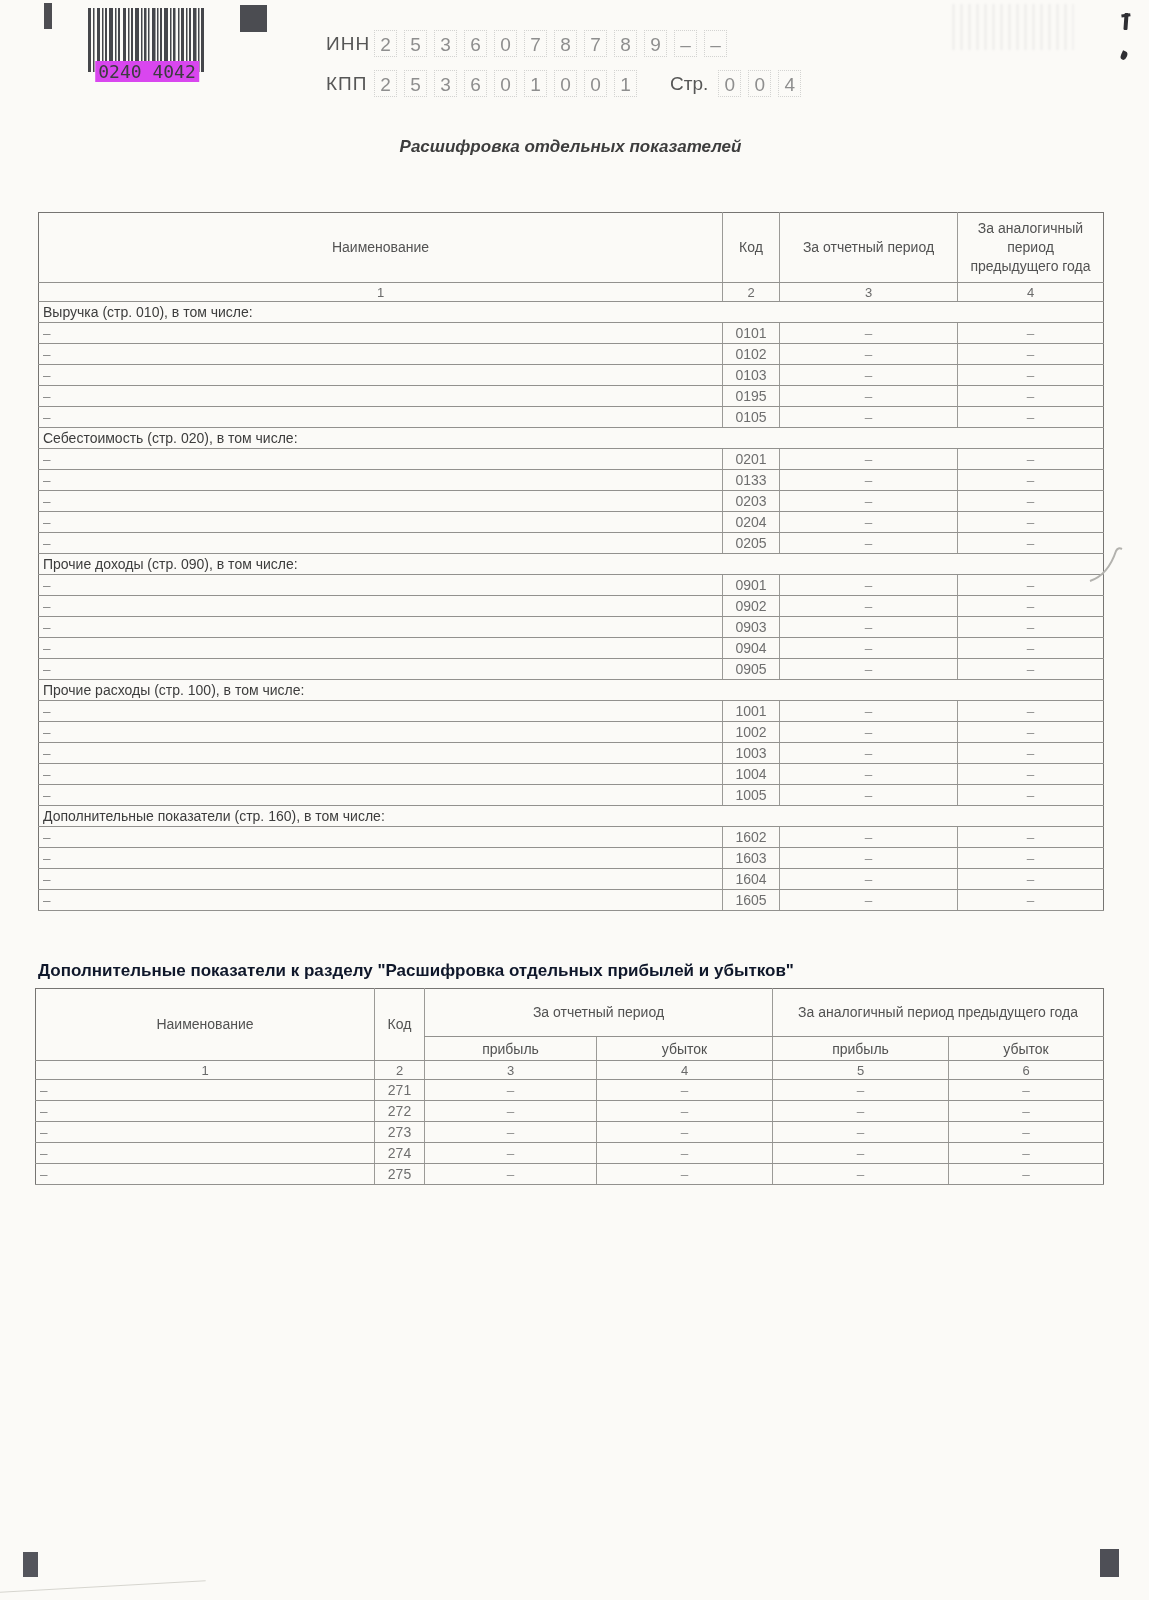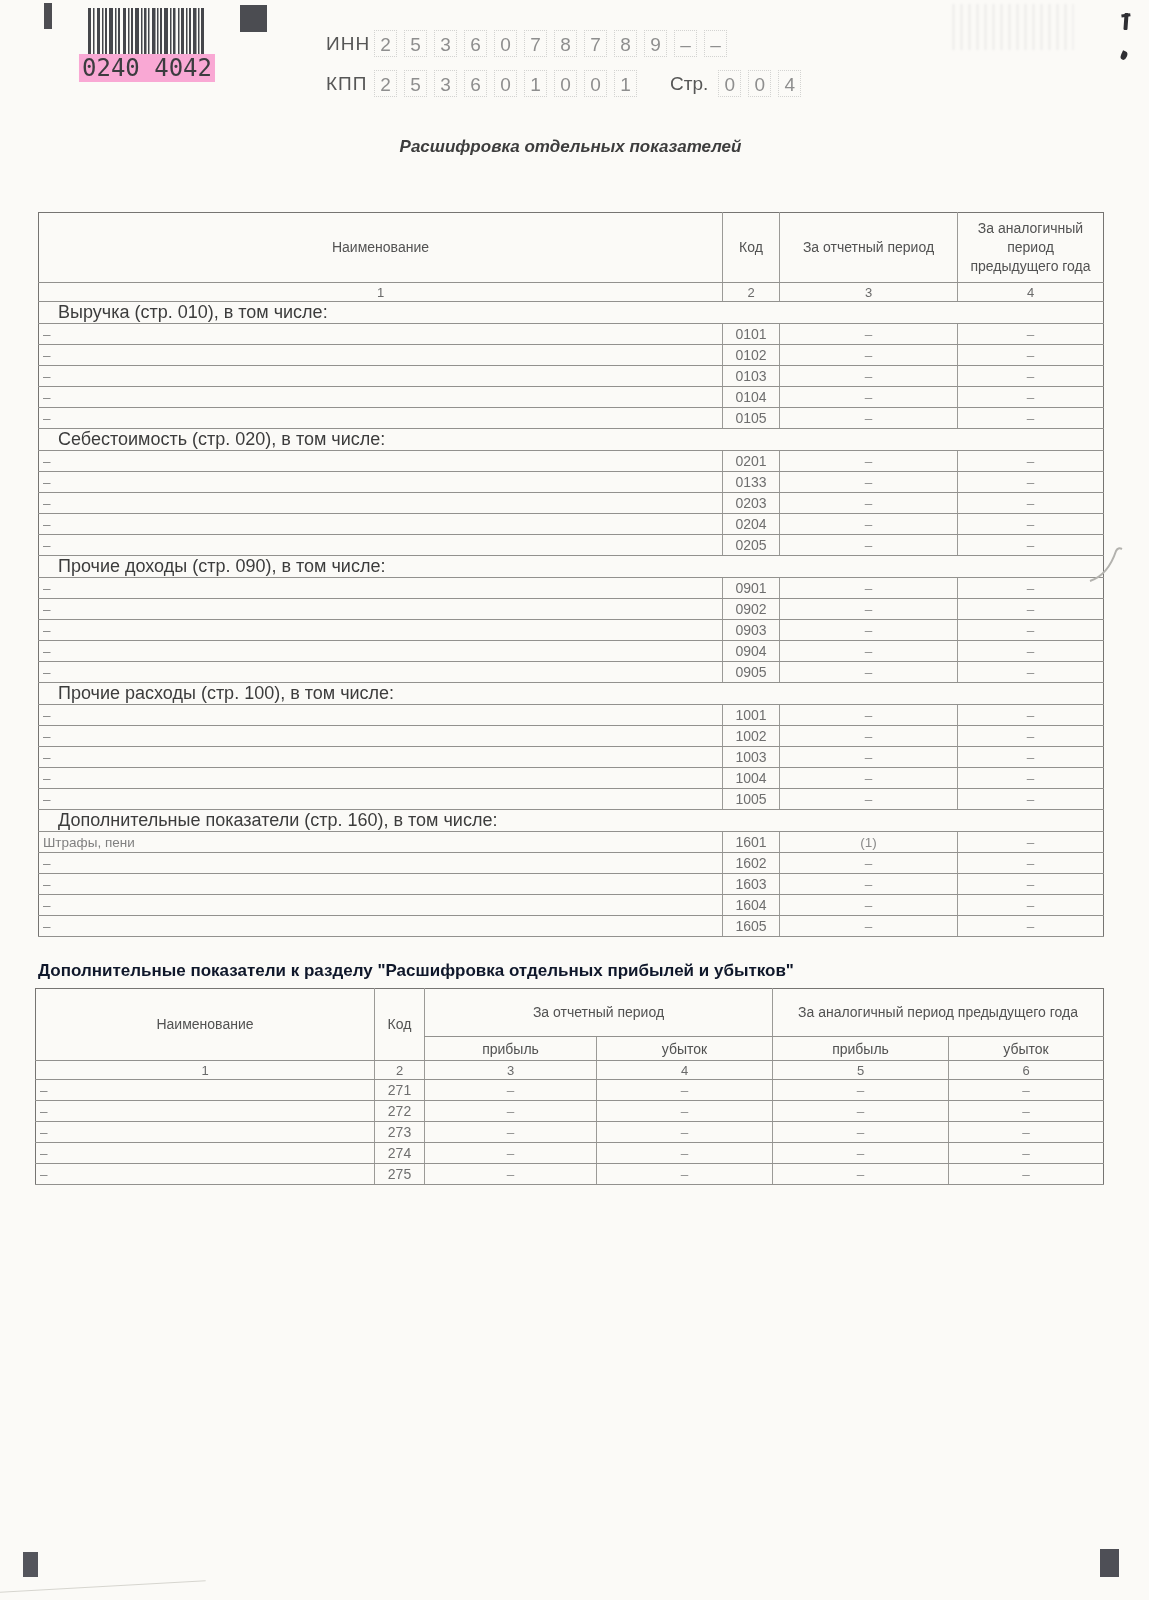--- a/index.html
+++ b/index.html
@@ -14,22 +14,22 @@
   .reg-tick { position:absolute; left:44px; top:3px; width:8px; height:26px; background:#4d4d52; }
   .anchor-sq { position:absolute; background:#4b4c51; }
   .anchor-top { left:240px; top:5px; width:27px; height:27px; }
   .anchor-bl { left:23px; top:1552px; width:15px; height:25px; background:#54555c; }
   .anchor-br { left:1100px; top:1549px; width:19px; height:28px; background:#4e4f56; }
 
   .barcode-wrap { position:absolute; left:88px; top:8px; width:118px; height:72px; }
   .barcode-wrap svg { display:block; }
   .barcode-num {
     position:absolute; left:50%; bottom:-2px; transform:translateX(-50%);
-    background:#f9a8d4; padding:0 3px;
-    font-family:"DejaVu Sans Mono", monospace; font-size:24px; color:#3c3c3f; white-space:nowrap;
+    background:#d946ef; padding:0 3px;
+    font-family:"DejaVu Sans Mono", monospace; font-size:18px; color:#3c3c3f; white-space:nowrap;
   }
 
   .ghost-barcode {
     position:absolute; left:952px; top:4px; width:122px; height:46px; opacity:.55;
     background:repeating-linear-gradient(90deg, rgba(90,90,100,.12) 0 3px, rgba(0,0,0,0) 3px 8px);
     filter:blur(1px);
   }
   .ink-mark-1 { position:absolute; left:1124px; top:13px; width:4px; height:17px; background:#2f2f33; transform:rotate(4deg); border-radius:1px; }
   .ink-mark-1:before { content:""; position:absolute; left:-3px; top:1px; width:9px; height:3px; background:#2f2f33; transform:rotate(-12deg); }
   .ink-mark-2 { position:absolute; left:1121px; top:51px; width:6px; height:9px; background:#2f2f33; transform:rotate(24deg); border-radius:0 60% 60% 60%; }
@@ -68,21 +68,21 @@
   td { border-bottom:1.5px solid #92918e; padding:0; vertical-align:middle; }
 
   .t1 .hdr td, .t2 .hdr td {
     text-align:center; font-size:14px; color:#525252; line-height:1.35; padding:4px 6px;
     box-sizing:border-box;
   }
   .t1 .hdr td { height:70px; }
   .vline { border-left:1px solid #9b9a97; }
   .nums td { height:18px; text-align:center; font-size:13px; color:#6a6a6a; }
 
-  .t1 .section td, .t2 .section td { height:20px; font-size:18px; color:#3c3c3c; padding-left:19px; text-align:left; }
+  .t1 .section td, .t2 .section td { height:20px; font-size:14px; color:#3c3c3c; padding-left:4px; text-align:left; }
   .drow td { height:20px; font-size:13.5px; }
   td.name { text-align:left; padding-left:4px; color:#808080; }
   td.code { text-align:center; color:#6e6e6e; font-size:14px; }
   td.val  { text-align:center; color:#8a8a8a; }
 
   .t2 .hband1 td { height:48px; }
   .t2 .hband2 td { height:23px; font-size:14px; color:#525252; text-align:center;margin-top:29px; }
 
   
   .curl-artifact { position:absolute; left:1088px; top:545px; }
@@ -216,21 +216,21 @@
           <td class="val vline">–</td>
         </tr>
         <tr class="drow">
           <td class="name">–</td>
           <td class="code vline">0103</td>
           <td class="val vline">–</td>
           <td class="val vline">–</td>
         </tr>
         <tr class="drow">
           <td class="name">–</td>
-          <td class="code vline">0104</td>
+          <td class="code vline">0195</td>
           <td class="val vline">–</td>
           <td class="val vline">–</td>
         </tr>
         <tr class="drow">
           <td class="name">–</td>
           <td class="code vline">0105</td>
           <td class="val vline">–</td>
           <td class="val vline">–</td>
         </tr>
         <tr class="section">
@@ -327,26 +327,20 @@
           <td class="val vline">–</td>
         </tr>
         <tr class="drow">
           <td class="name">–</td>
           <td class="code vline">1005</td>
           <td class="val vline">–</td>
           <td class="val vline">–</td>
         </tr>
         <tr class="section">
           <td colspan="4">Дополнительные показатели (стр. 160), в том числе:</td>
-        </tr>
-        <tr class="drow">
-          <td class="name">Штрафы, пени</td>
-          <td class="code vline">1601</td>
-          <td class="val vline">(1)</td>
-          <td class="val vline">–</td>
         </tr>
         <tr class="drow">
           <td class="name">–</td>
           <td class="code vline">1602</td>
           <td class="val vline">–</td>
           <td class="val vline">–</td>
         </tr>
         <tr class="drow">
           <td class="name">–</td>
           <td class="code vline">1603</td>

